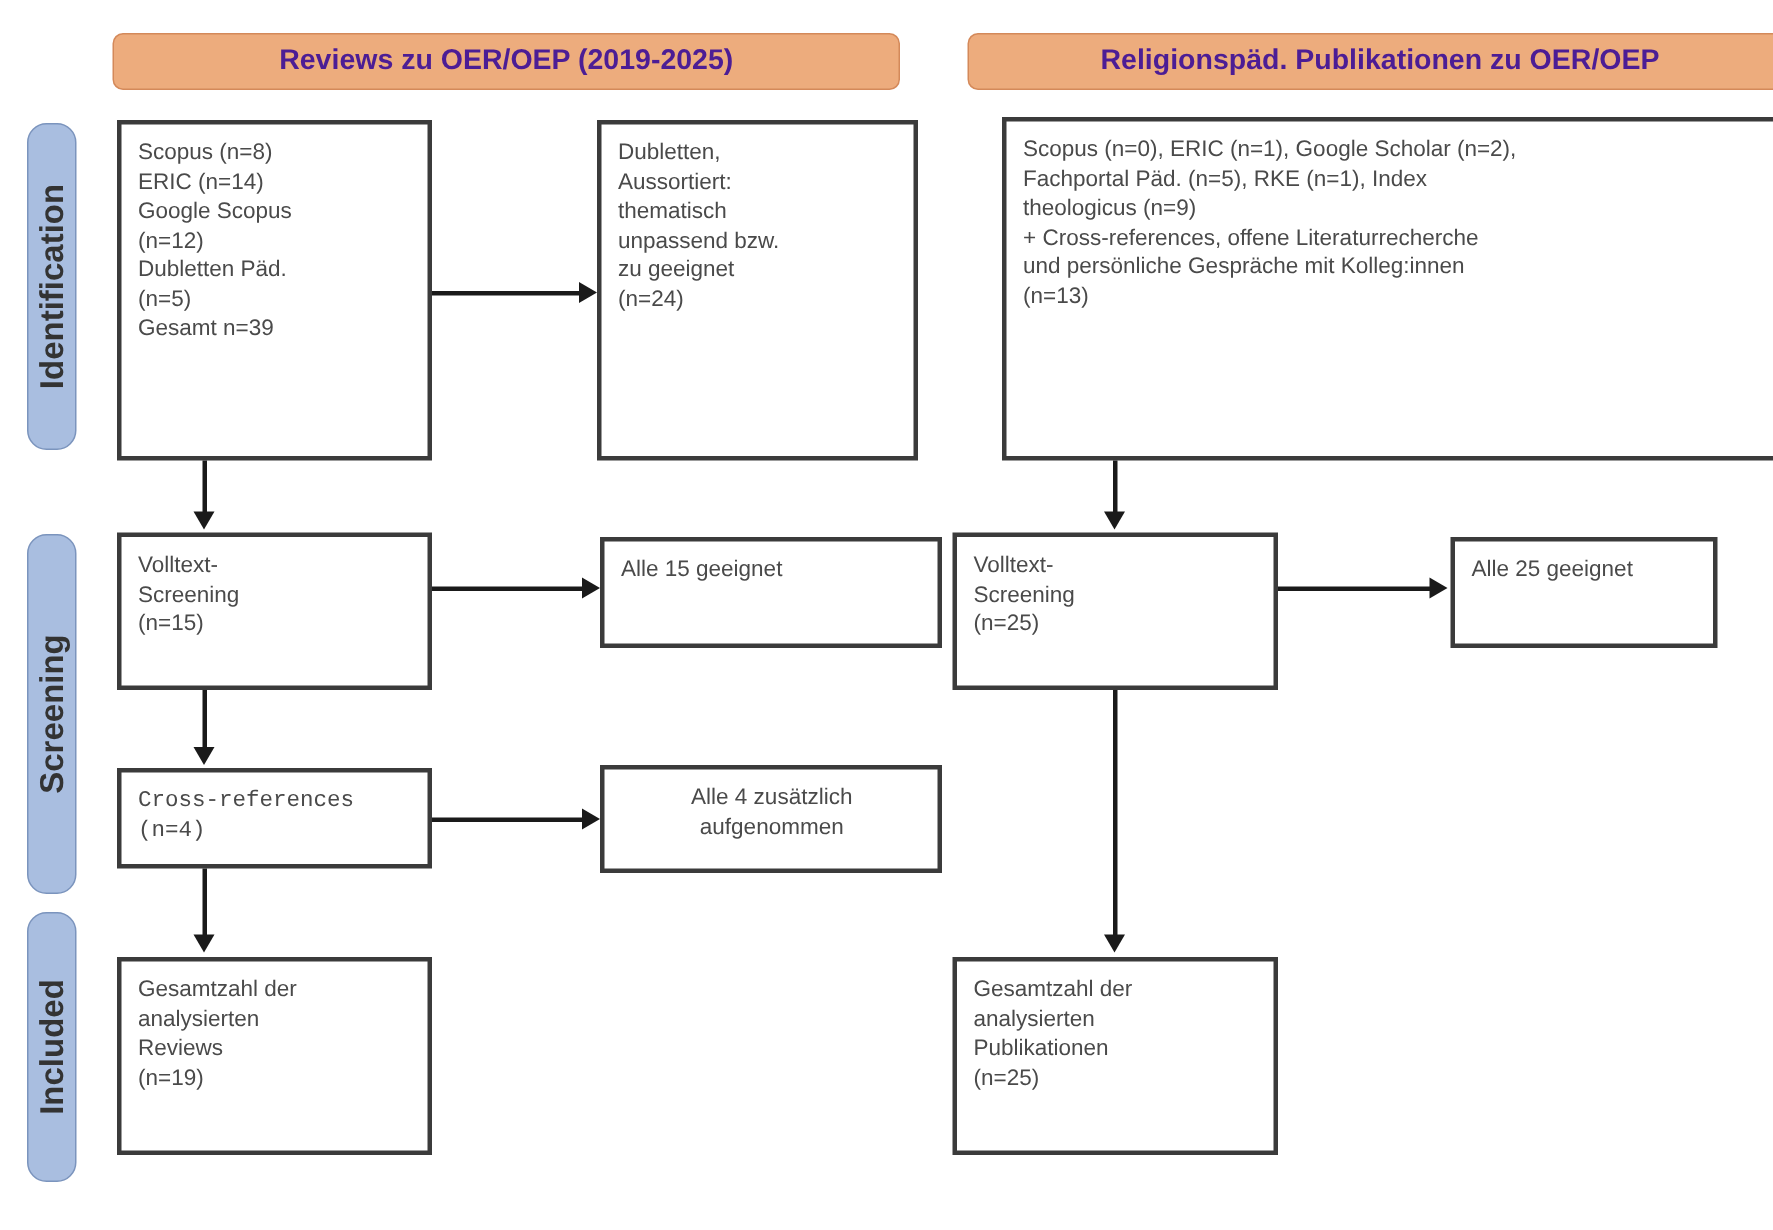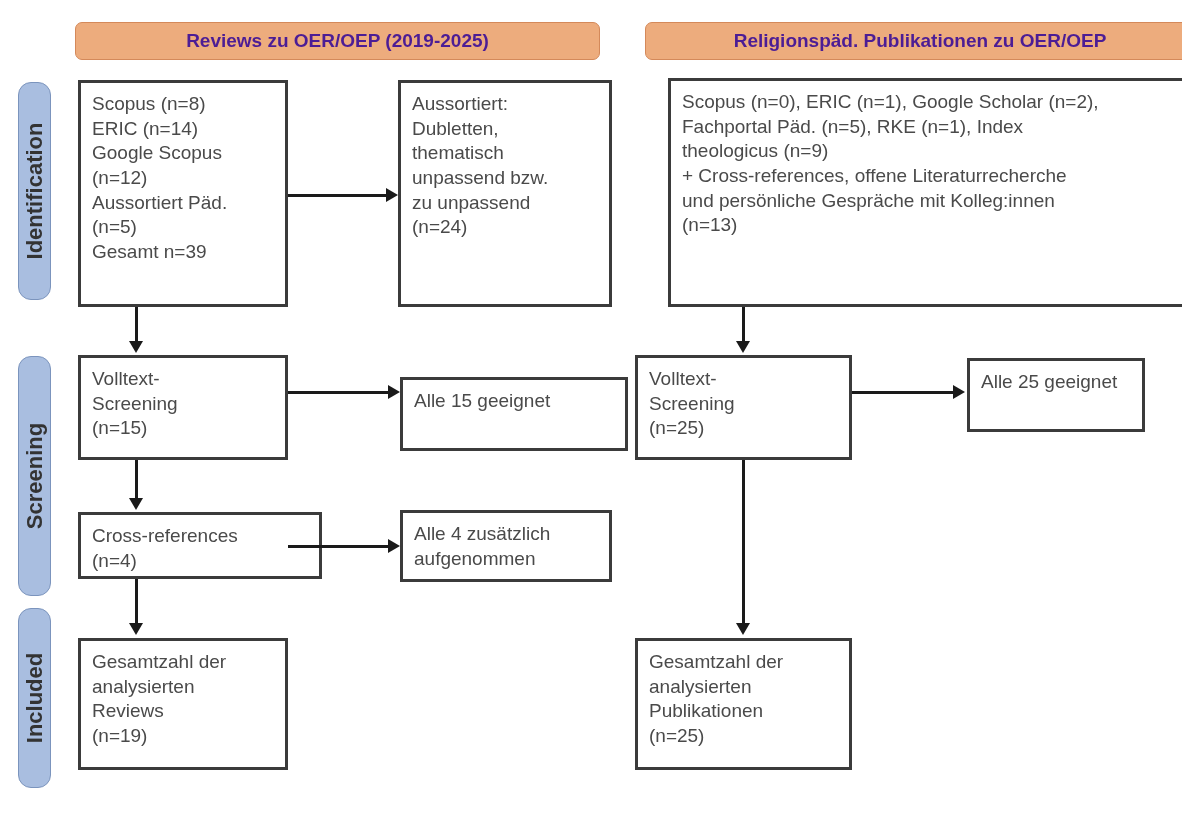--- a/index.html
+++ b/index.html
@@ -54,21 +54,21 @@
   }
 
   
   .box {
     position: absolute;
     background: #ffffff;
     border: 3px solid #3b3b3b;
     box-sizing: border-box;
     padding: 9px 10px 6px 11px;
     color: #4a4a4a;
-    font-size: 19px;
+    font-size: 15px;
     line-height: 1.30;
   }
   .box .line { white-space: nowrap; display: block; }
 
   
   .conn-v, .conn-h {
     position: absolute;
     background: #1a1a1a;
   }
   .conn-v { width: 3px; }
@@ -111,62 +111,62 @@
 
   <div class="col-header" style="left:630px; top:22px; width:550px; height:38px;margin-left:15px;">
     <span>Religionspäd. Publikationen zu OER/OEP</span>
   </div>
 
   <div class="box" style="left:78px; top:80px; width:210px; height:227px;">
     <span class="line">Scopus (n=8)</span>
     <span class="line">ERIC (n=14)</span>
     <span class="line">Google Scopus</span>
     <span class="line">(n=12)</span>
-    <span class="line">Aussortiert Päd.</span>
+    <span class="line">Dubletten Päd.</span>
     <span class="line">(n=5)</span>
     <span class="line">Gesamt n=39</span>
   </div>
 
   <div class="box" style="left:398px; top:80px; width:214px; height:227px;">
+    <span class="line">Dubletten,</span>
     <span class="line">Aussortiert:</span>
-    <span class="line">Dubletten,</span>
     <span class="line">thematisch</span>
     <span class="line">unpassend bzw.</span>
-    <span class="line">zu unpassend</span>
+    <span class="line">zu geeignet</span>
     <span class="line">(n=24)</span>
   </div>
 
   <div class="conn-h" style="left:288px; top:194px; width:100px;"></div>
   <div class="arrow-right" style="left:386px; top:188px;"></div>
 
   <div class="conn-v" style="left:135px; top:307px; width:3px; height:36px;"></div>
   <div class="arrow-down" style="left:129px; top:341px;"></div>
 
   <div class="box" style="left:78px; top:355px; width:210px; height:105px;">
     <span class="line">Volltext-</span>
     <span class="line">Screening</span>
     <span class="line">(n=15)</span>
   </div>
 
-  <div class="box" style="left:400px; top:358px; width:228px; height:74px;margin-top:19px;">
+  <div class="box" style="left:400px; top:358px; width:228px; height:74px;">
     <span class="line">Alle 15 geeignet</span>
   </div>
 
   <div class="conn-h" style="left:288px; top:391px; width:102px;"></div>
   <div class="arrow-right" style="left:388px; top:385px;"></div>
 
   <div class="conn-v" style="left:135px; top:460px; width:3px; height:40px;"></div>
   <div class="arrow-down" style="left:129px; top:498px;"></div>
 
-  <div class="box" style="left:78px; top:512px; width:244px; height:67px;">
+  <div class="box" style="left:78px; top:512px; width:210px; height:67px;font-family:Liberation Mono, monospace;">
     <span class="line">Cross-references</span>
     <span class="line">(n=4)</span>
   </div>
 
-  <div class="box" style="left:400px; top:510px; width:212px; height:72px;">
+  <div class="box" style="left:400px; top:510px; width:228px; height:72px;text-align:center;">
     <span class="line">Alle 4 zusätzlich</span>
     <span class="line">aufgenommen</span>
   </div>
 
   <div class="conn-h" style="left:288px; top:545px; width:102px;"></div>
   <div class="arrow-right" style="left:388px; top:539px;"></div>
 
   <div class="conn-v" style="left:135px; top:579px; width:3px; height:46px;"></div>
   <div class="arrow-down" style="left:129px; top:623px;"></div>
 

